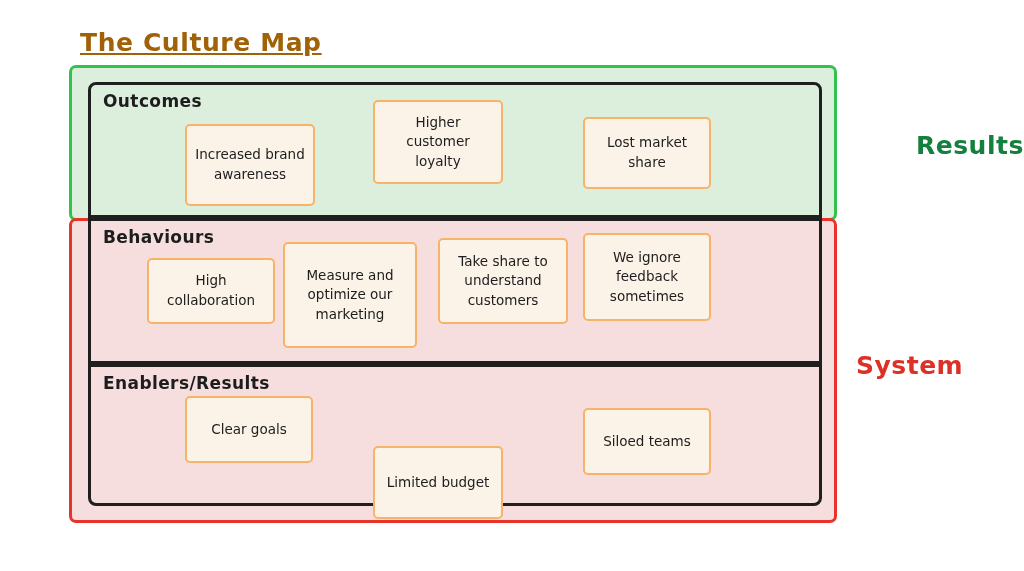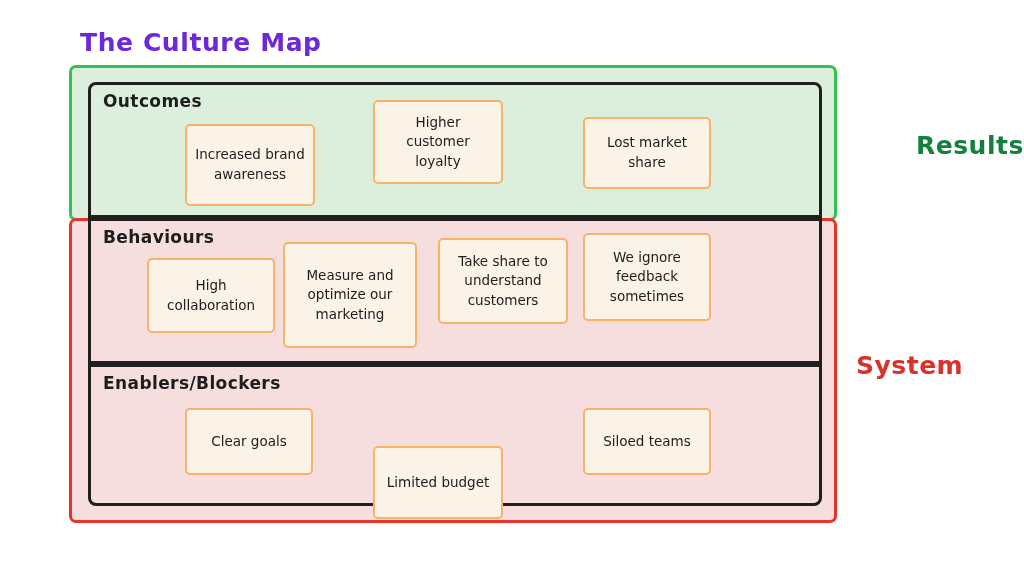--- a/index.html
+++ b/index.html
@@ -18,23 +18,24 @@
   }
 
   
   .page-title {
     position: absolute;
     left: 80px;
     top: 28px;
     font-size: 25px;
     font-weight: 700;
     letter-spacing: 0.6px;
-    color: #6d28d9;
+    color: #a16207;
     font-family: "DejaVu Sans", sans-serif;
     white-space: nowrap;
+    text-decoration: underline;
   }
 
   
   .band-wrap {
     position: absolute;
     box-sizing: border-box;
     border-radius: 7px;
   }
   .band-results {
     left: 69px;
@@ -145,30 +146,30 @@
 
 <div class="row row-outcomes">
   <div class="row-label">Outcomes</div>
 </div>
 
 <div class="row row-behaviours">
   <div class="row-label">Behaviours</div>
 </div>
 
 <div class="row row-enablers">
-  <div class="row-label">Enablers/Blockers</div>
+  <div class="row-label">Enablers/Results</div>
 </div>
 
 <div id="cards-layer">
     <div class="card" style="left: 185px; top: 124px; width: 130px; height: 82px;">Increased brand awareness</div>
     <div class="card" style="left: 373px; top: 100px; width: 130px; height: 84px;">Higher customer loyalty</div>
     <div class="card" style="left: 583px; top: 117px; width: 128px; height: 72px;">Lost market share</div>
-    <div class="card" style="left: 147px; top: 258px; width: 128px; height: 75px;">High collaboration</div>
+    <div class="card" style="left: 147px; top: 258px; width: 128px; height: 66px;">High collaboration</div>
     <div class="card" style="left: 283px; top: 242px; width: 134px; height: 106px;">Measure and optimize our marketing</div>
     <div class="card" style="left: 438px; top: 238px; width: 130px; height: 86px;">Take share to understand customers</div>
     <div class="card" style="left: 583px; top: 233px; width: 128px; height: 88px;">We ignore feedback sometimes</div>
-    <div class="card" style="left: 185px; top: 408px; width: 128px; height: 67px;">Clear goals</div>
+    <div class="card" style="left: 185px; top: 396px; width: 128px; height: 67px;">Clear goals</div>
     <div class="card" style="left: 373px; top: 410px; width: 130px; height: 73px; margin-top: 36px;">Limited budget</div>
     <div class="card" style="left: 583px; top: 408px; width: 128px; height: 67px;">Siloed teams</div>
   </div>
 
 <div class="side-label side-results">Results</div>
 <div class="side-label side-system">System</div>
 
 </body></html>

